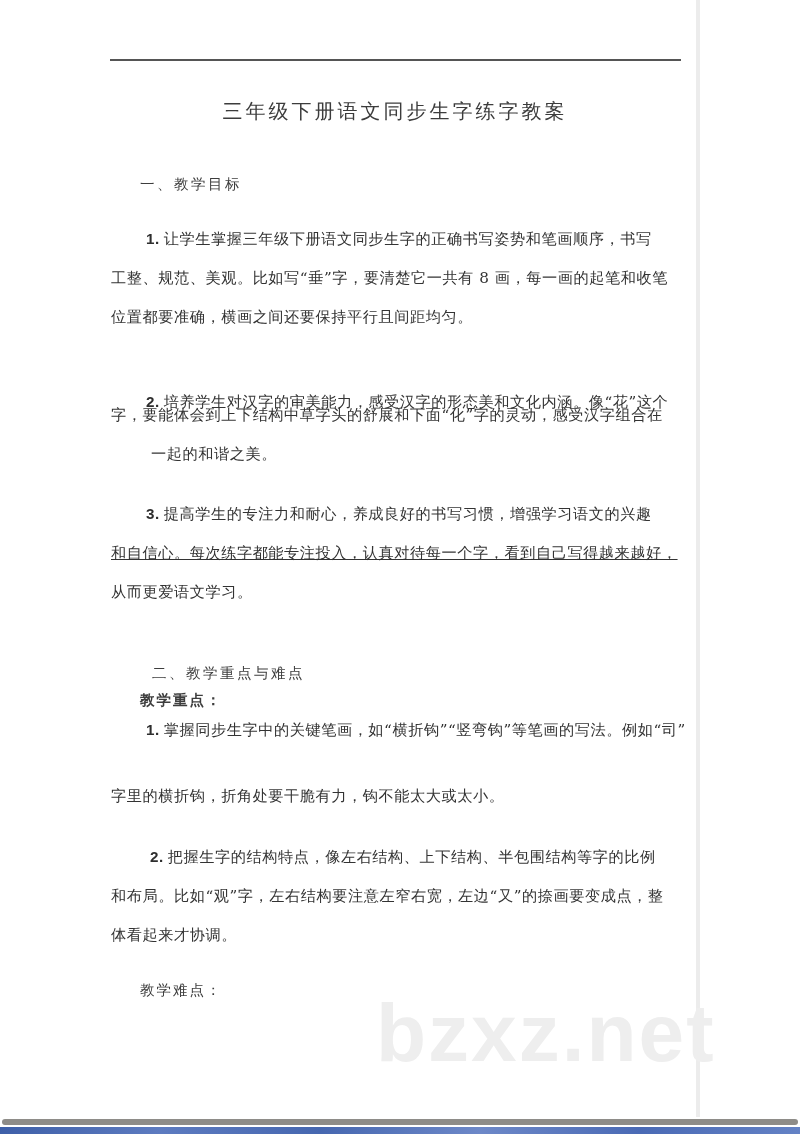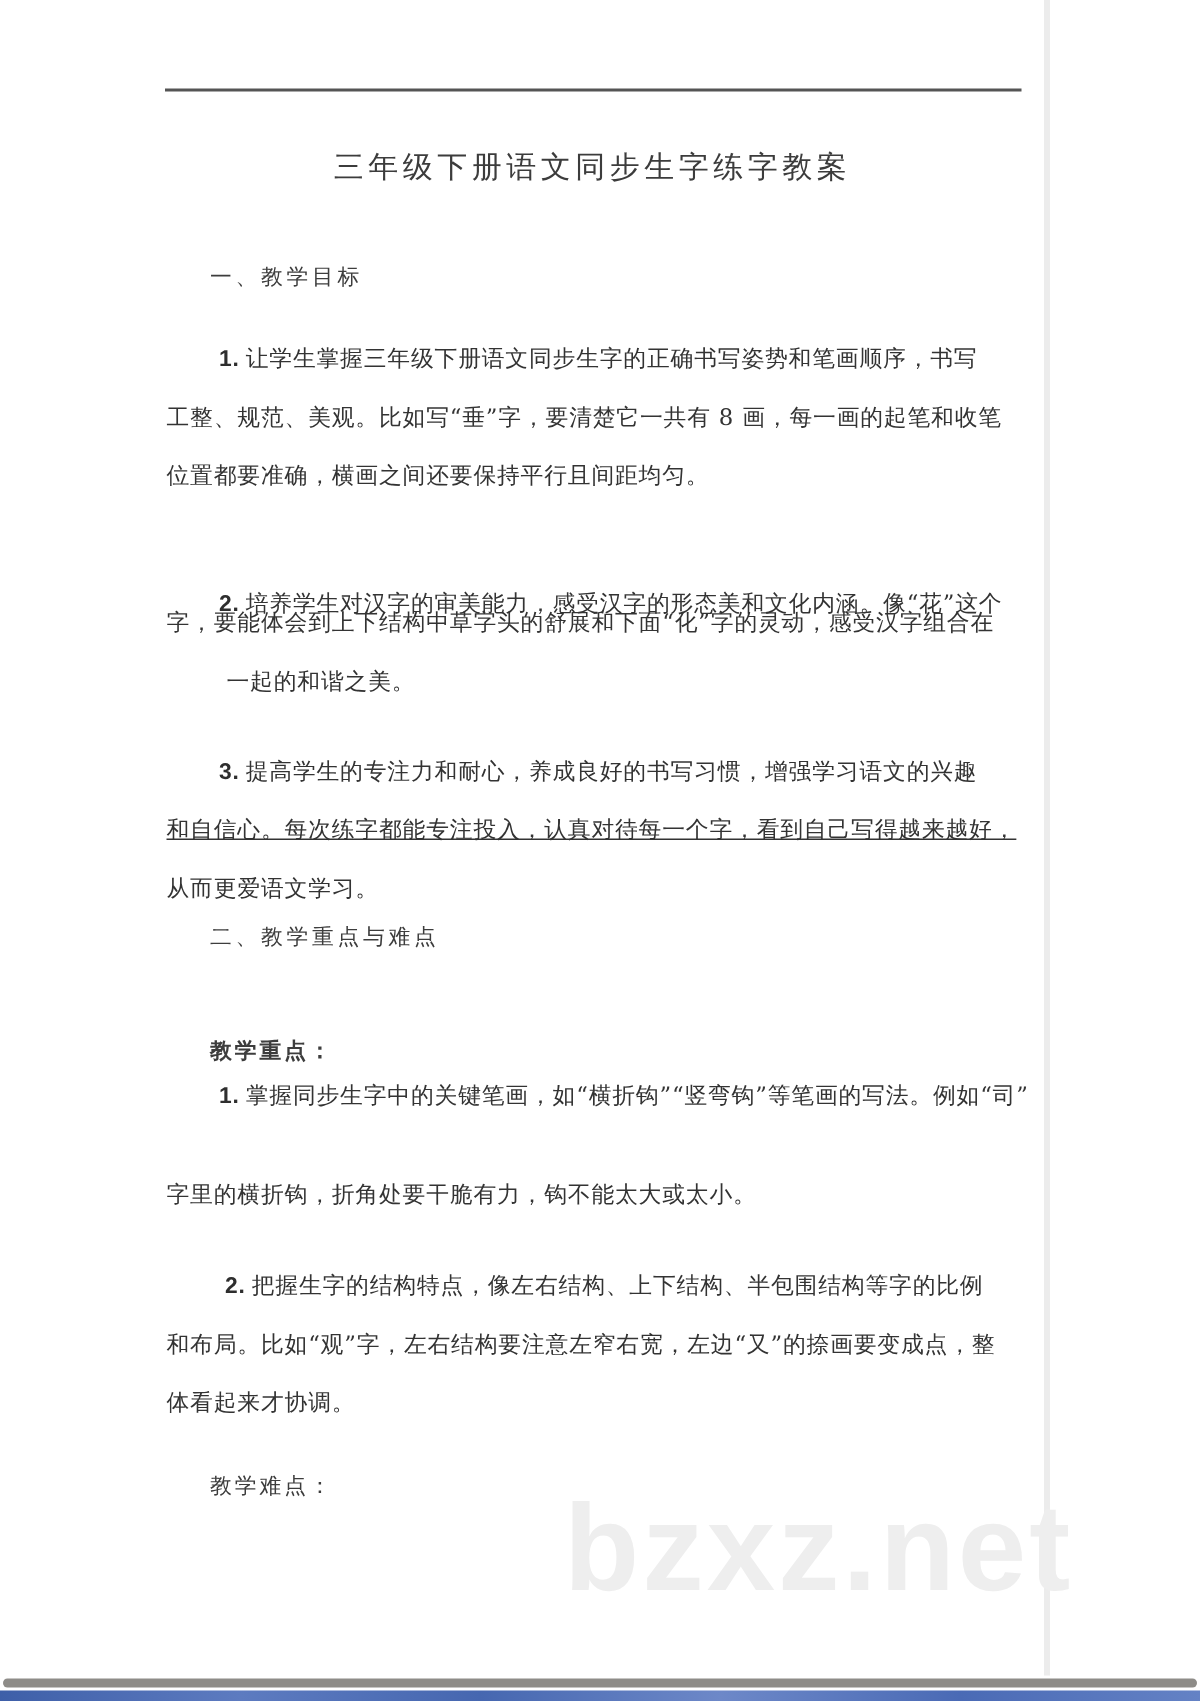--- a/index.html
+++ b/index.html
@@ -119,21 +119,21 @@
   </div>
   <div class="line" style="left:111px; top:405px;">字，要能体会到上下结构中草字头的舒展和下面“化”字的灵动，感受汉字组合在</div>
   <div class="line" style="left:111px; top:444px;margin-left:40px;">一起的和谐之美。</div>
 
   <div class="line" style="left:146px; top:504px;text-align:right;">
     <span class="num">3.</span><span>提高学生的专注力和耐心，养成良好的书写习惯，增强学习语文的兴趣</span>
   </div>
   <div class="line" style="left:111px; top:543px;text-decoration:underline;">和自信心。每次练字都能专注投入，认真对待每一个字，看到自己写得越来越好，</div>
   <div class="line" style="left:111px; top:582px;">从而更爱语文学习。</div>
 
-  <div class="heading" style="top:615px;">二、教学重点与难点</div>
+  <div class="heading" style="top:664px;margin-left:12px;">二、教学重点与难点</div>
 
   <div class="heading" style="top:691px; letter-spacing:2px;font-weight:bold;">教学重点：</div>
 
   <div class="line" style="left:146px; top:720px;">
     <span class="num">1.</span><span>掌握同步生字中的关键笔画，如“横折钩”“竖弯钩”等笔画的写法。例如“司”</span>
   </div>
   <div class="line" style="left:111px; top:786px;">字里的横折钩，折角处要干脆有力，钩不能太大或太小。</div>
 
   <div class="line" style="left:150px; top:847px;">
     <span class="num">2.</span><span>把握生字的结构特点，像左右结构、上下结构、半包围结构等字的比例</span>

